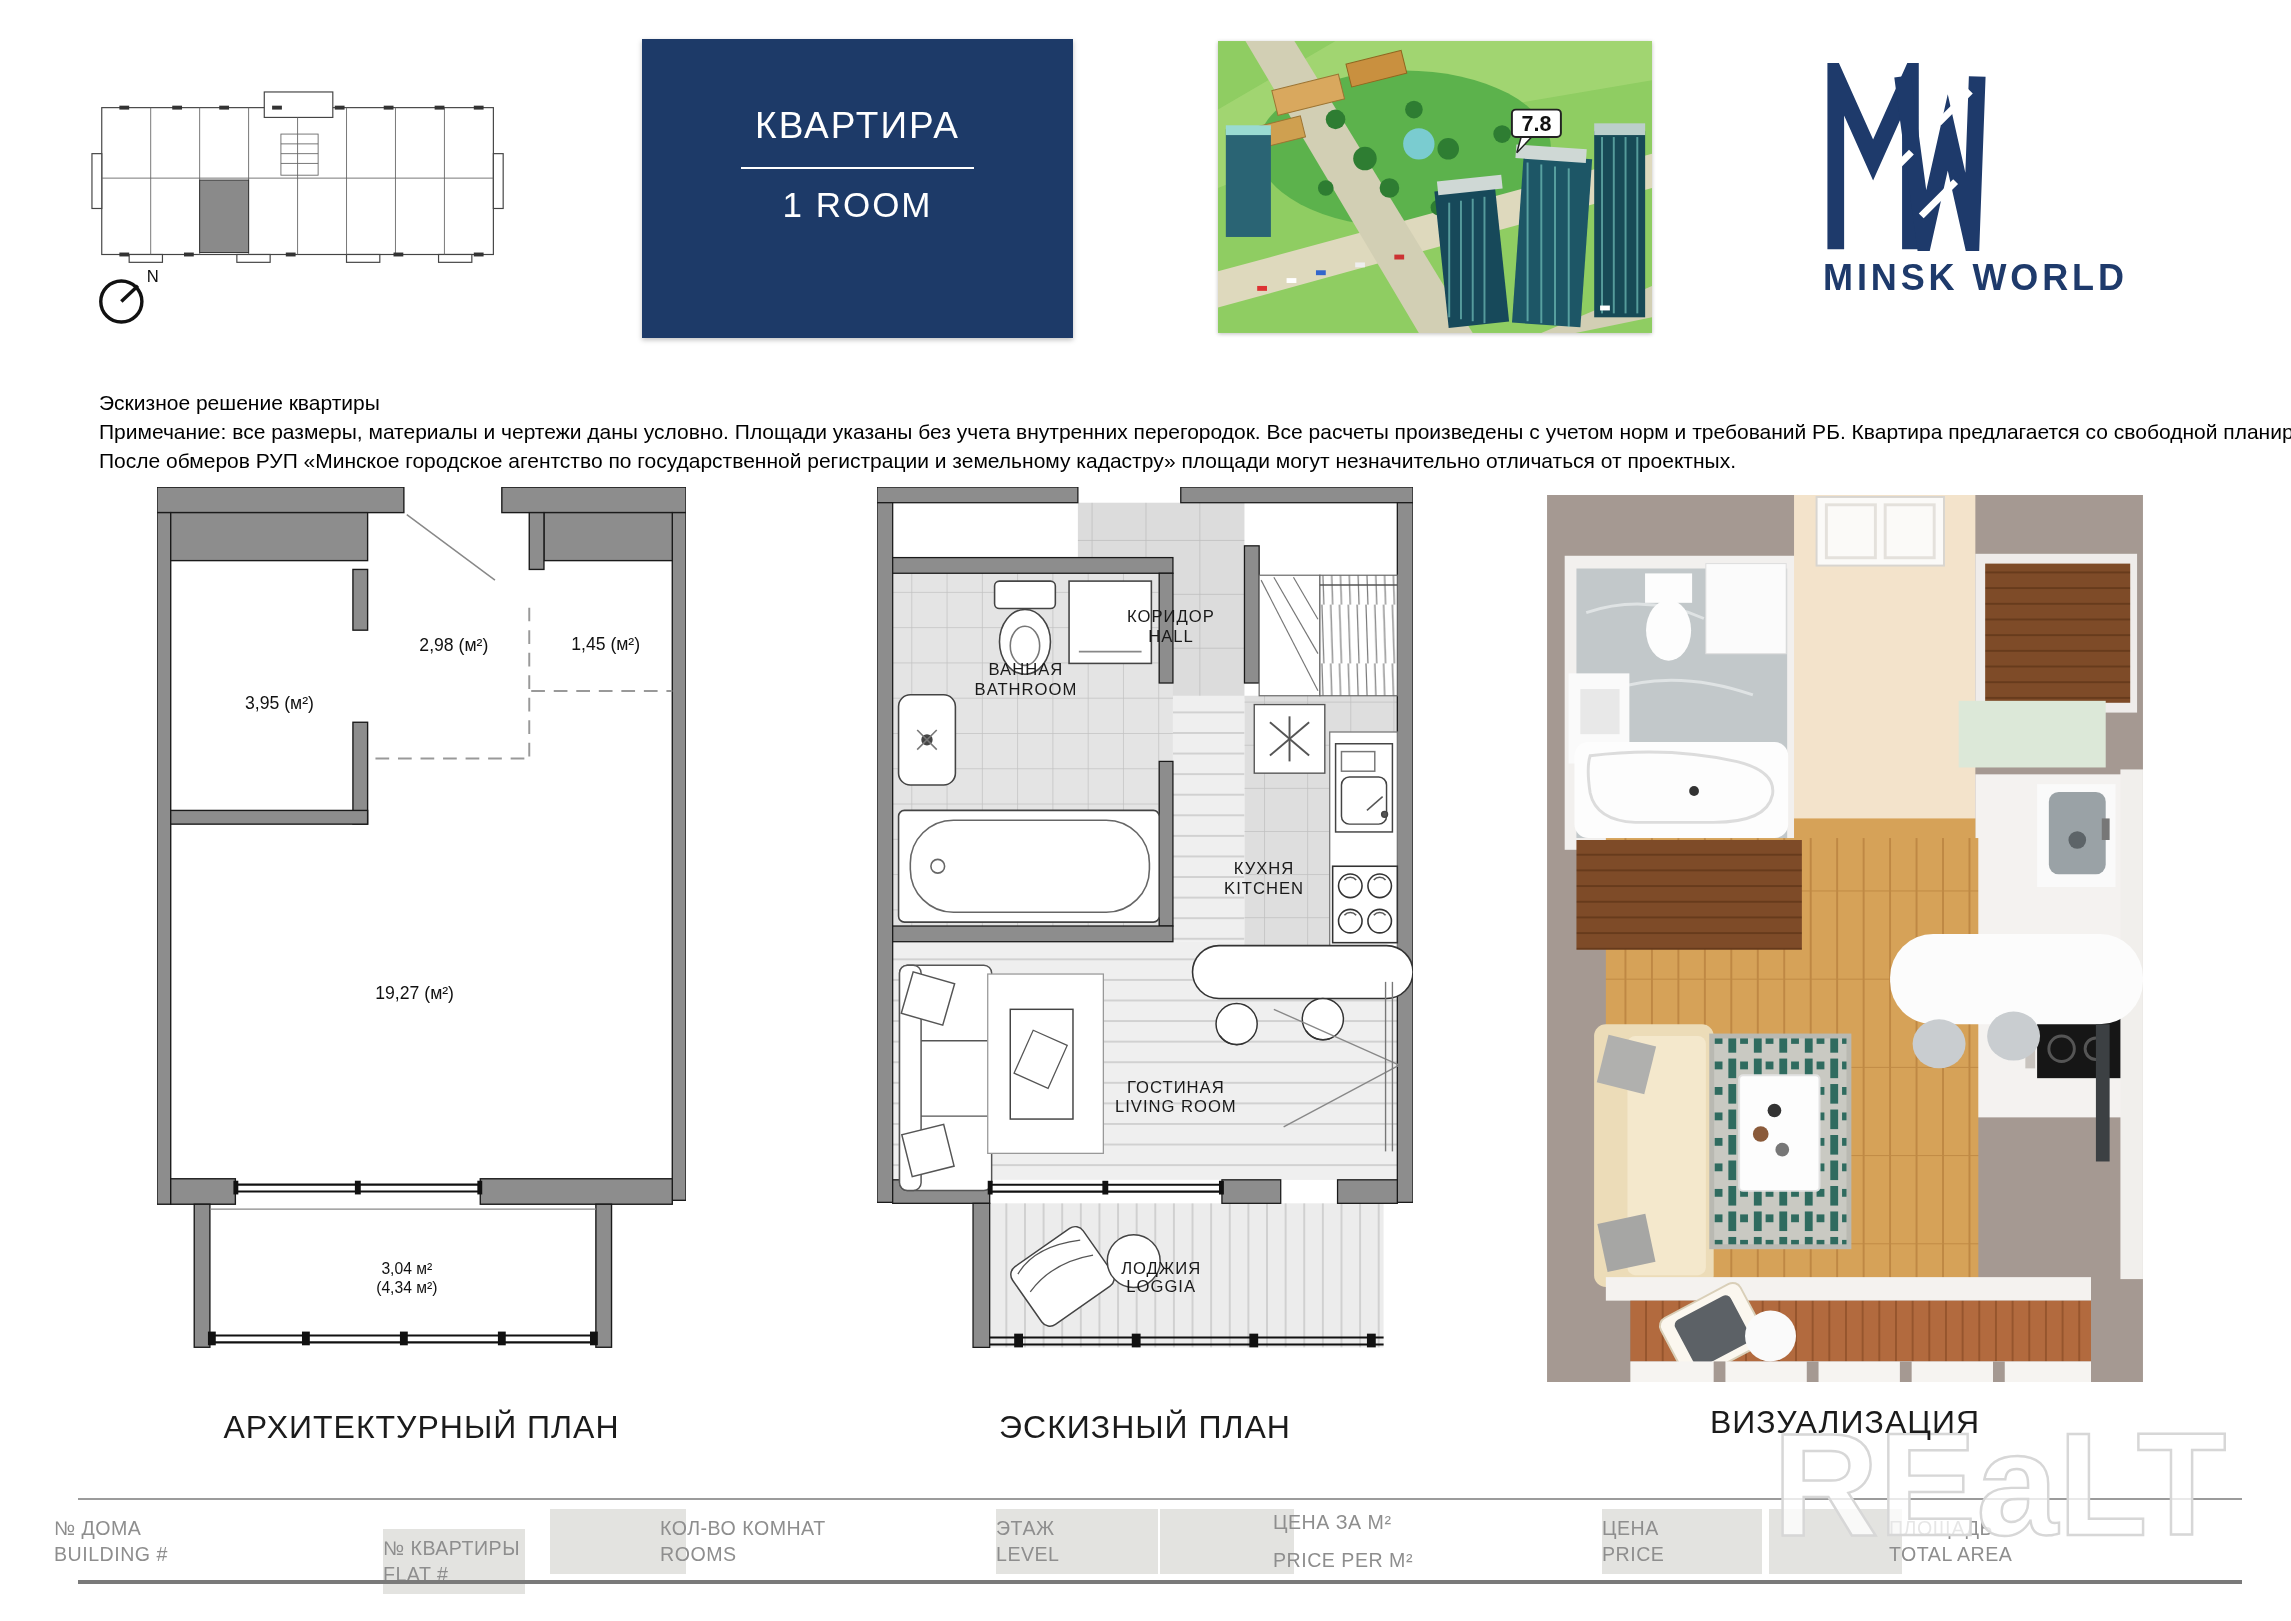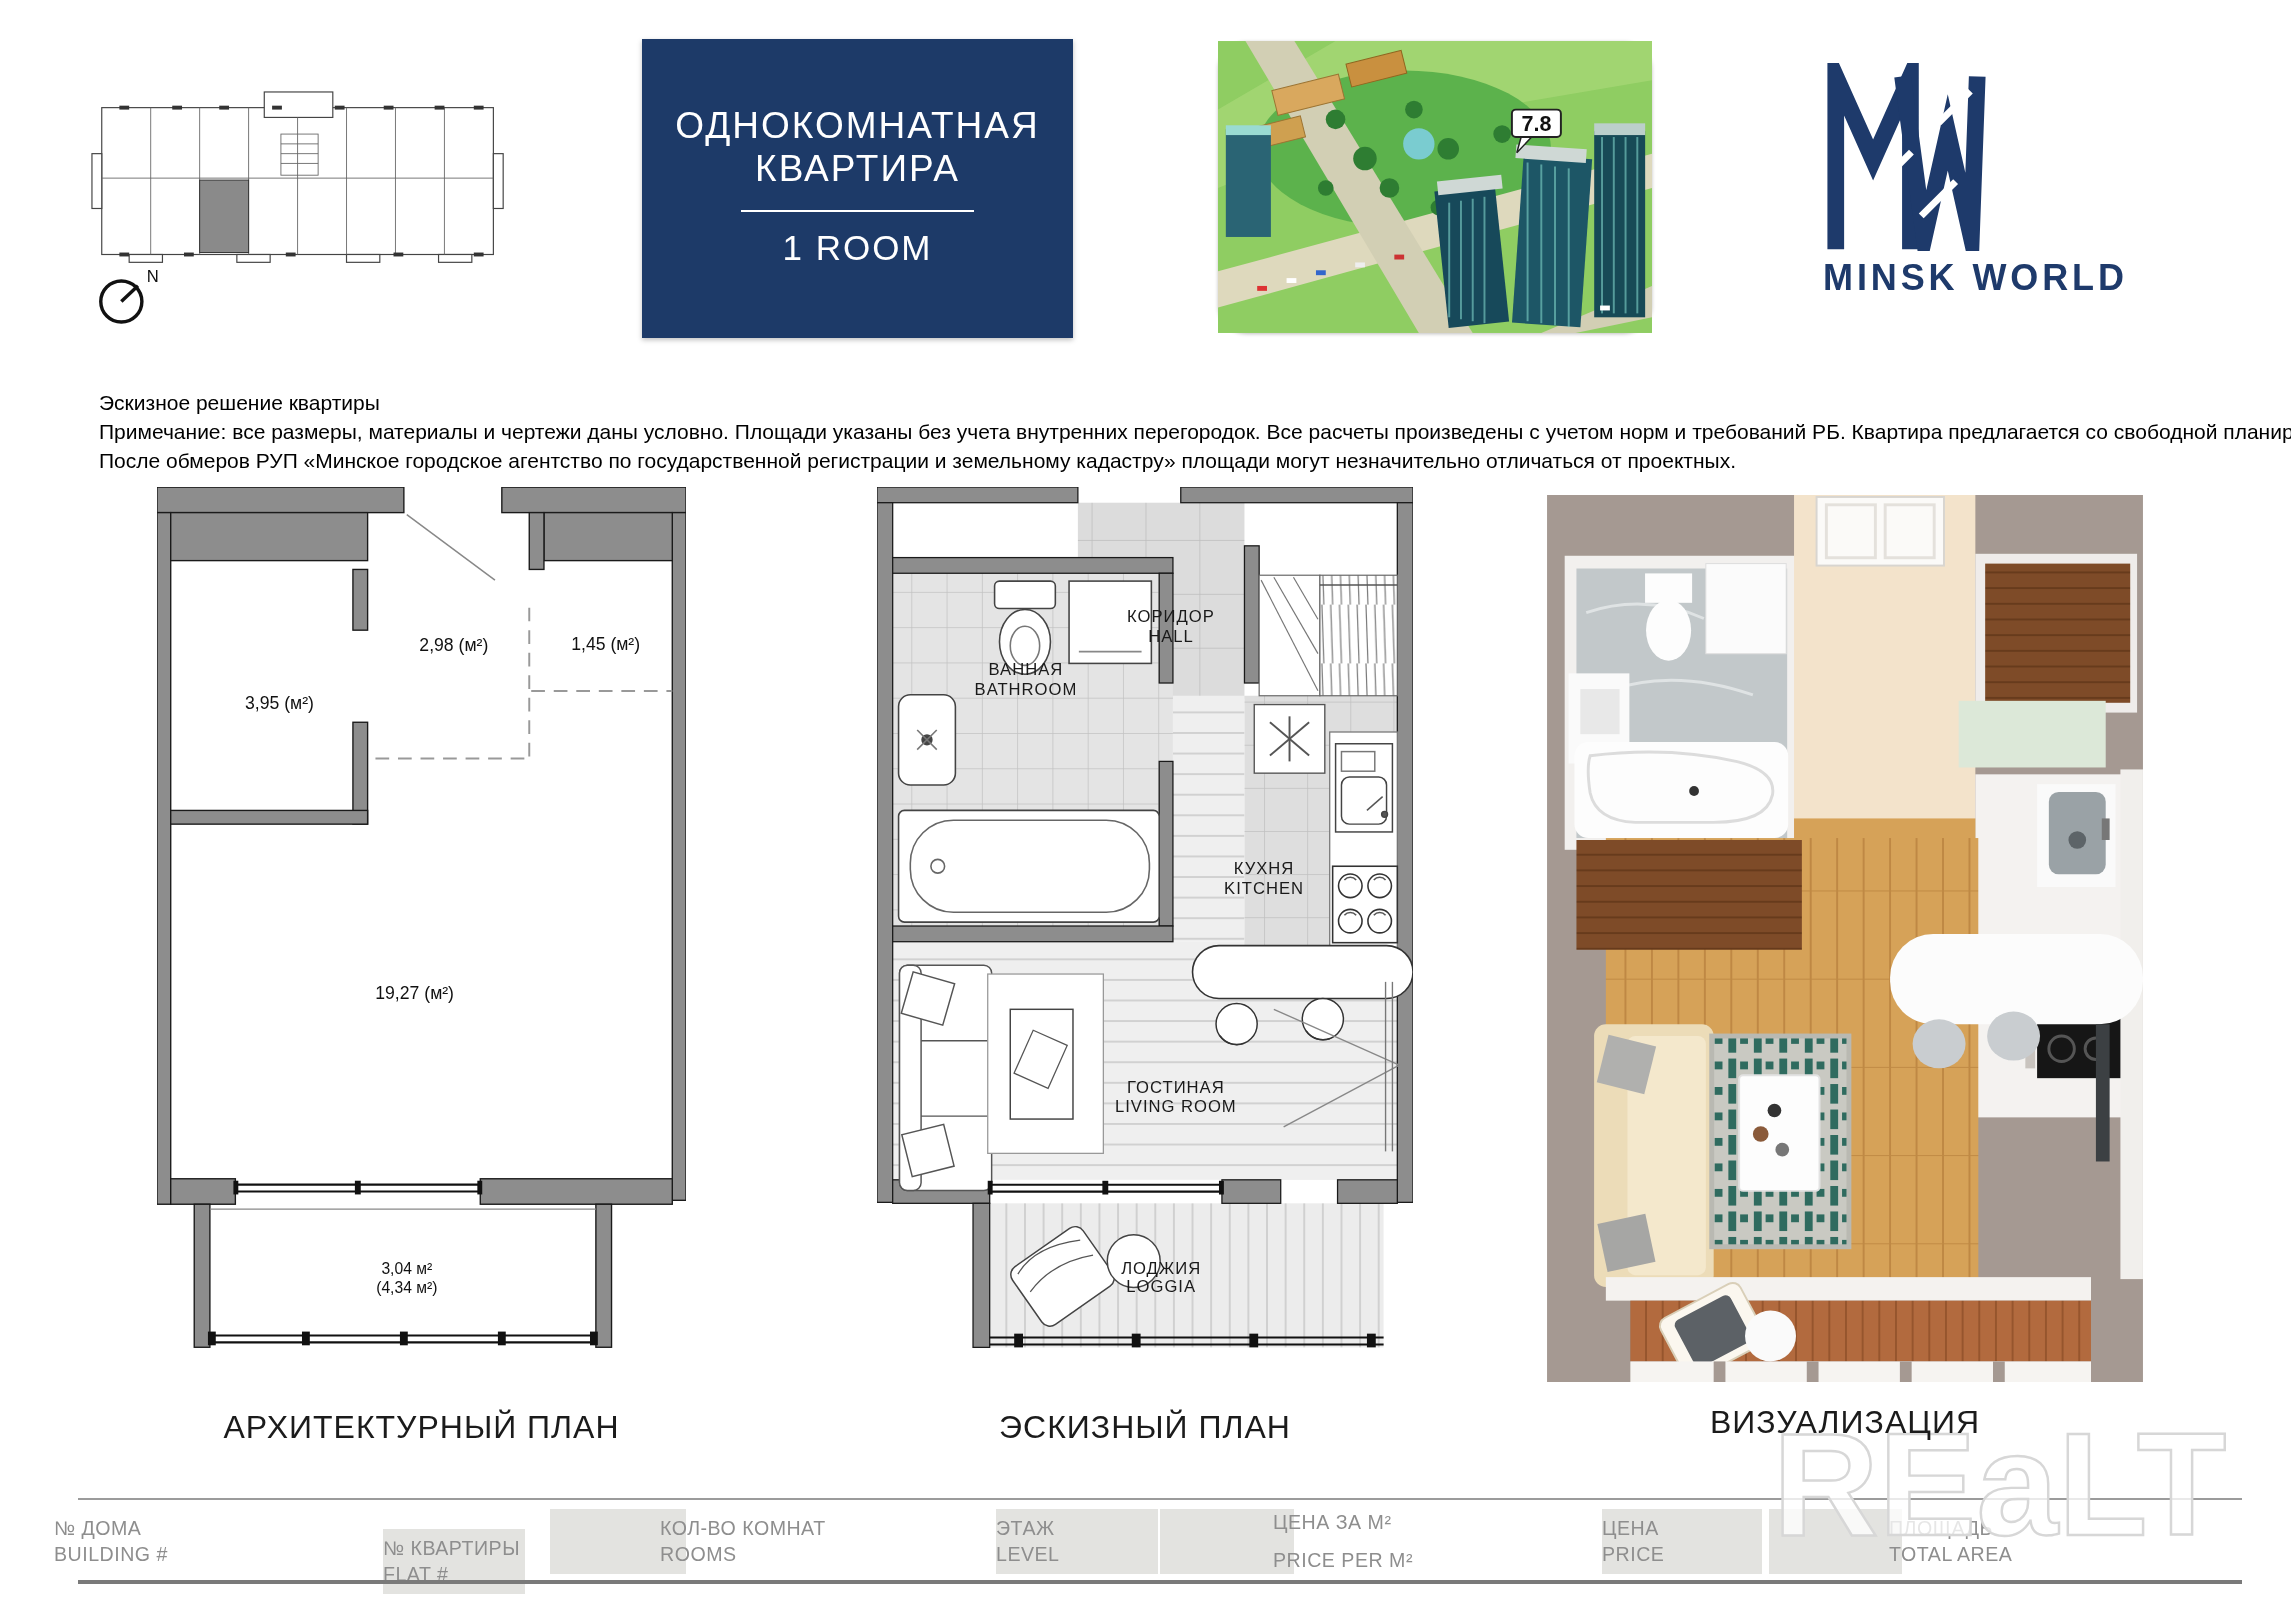--- a/index.html
+++ b/index.html
@@ -7,21 +7,21 @@
         font-family:"Liberation Sans",sans-serif;color:#111;}
   .abs{position:absolute;}
   svg{font-family:"Liberation Sans",sans-serif;}
   
   .title-card{left:642px;top:39px;width:431px;height:299px;background:#1d3a68;
     box-shadow:0 2px 4.9px rgba(0,0,0,.25);display:flex;flex-direction:column;align-items:center;
     padding-top:65px;box-sizing:border-box;color:#fff;text-align:center;}
   .title-card .l1,.title-card .l2{font-size:37px;letter-spacing:2px;line-height:43px;font-weight:400;}
   .title-card .divider{width:233px;height:2.9px;background:#fff;margin:19.6px 0 15.7px 0;}
   .title-card .sub{font-size:35px;letter-spacing:2px;font-weight:400;}
-  .aerial-wrap{left:1218px;top:41px;width:434px;height:292px;box-shadow:0 1px 3.9px rgba(0,0,0,.25);border-radius:28px;}
+  .aerial-wrap{left:1218px;top:41px;width:434px;height:292px;box-shadow:0 1px 3.9px rgba(0,0,0,.25);}
   .logo-wrap{left:1823px;top:63px;width:343px;height:251px;display:flex;flex-direction:column;}
   .brand-text{margin-top:5.9px;font-size:36px;font-weight:700;letter-spacing:3.9px;color:#1e3a6b;white-space:nowrap;}
   
   .disclaimer{left:54px;top:388px;width:2196px;font-size:21px;line-height:29px;color:#000;}
   .disclaimer div{white-space:nowrap;margin-left:45px;}
   
   .panel-title{font-size:32px;letter-spacing:1px;color:#1b1b1b;text-align:center;z-index:6;}
   
   .watermark{z-index:5;}
   
@@ -78,21 +78,20 @@
       <rect x="392" y="176" width="10" height="4"></rect>
     </g>
     <g>
       <circle cx="32" cy="226" r="21" fill="none" stroke="#111" stroke-width="3.5"></circle>
       <line x1="32" y1="226" x2="49" y2="210" stroke="#111" stroke-width="3.5"></line>
       <text x="58" y="206" font-size="17" fill="#111">N</text>
     </g>
   </svg>
 
   <div class="abs title-card">
-    <div class="l1">ОДНОКОМНАТНАЯ</div>
     <div class="l2">КВАРТИРА</div>
     <div class="divider"></div>
     <div class="sub">1 ROOM</div>
   </div>
 
   <div class="abs aerial-wrap">
   <svg width="434" height="292" viewBox="0 0 443 298">
     <rect width="443" height="298" fill="#8fcd62"></rect>
     <polygon points="0,70 120,0 443,0 443,40 150,90 0,150" fill="#a8d877" opacity=".7"></polygon>
     <ellipse cx="190" cy="110" rx="150" ry="80" fill="#5cb24c"></ellipse>

